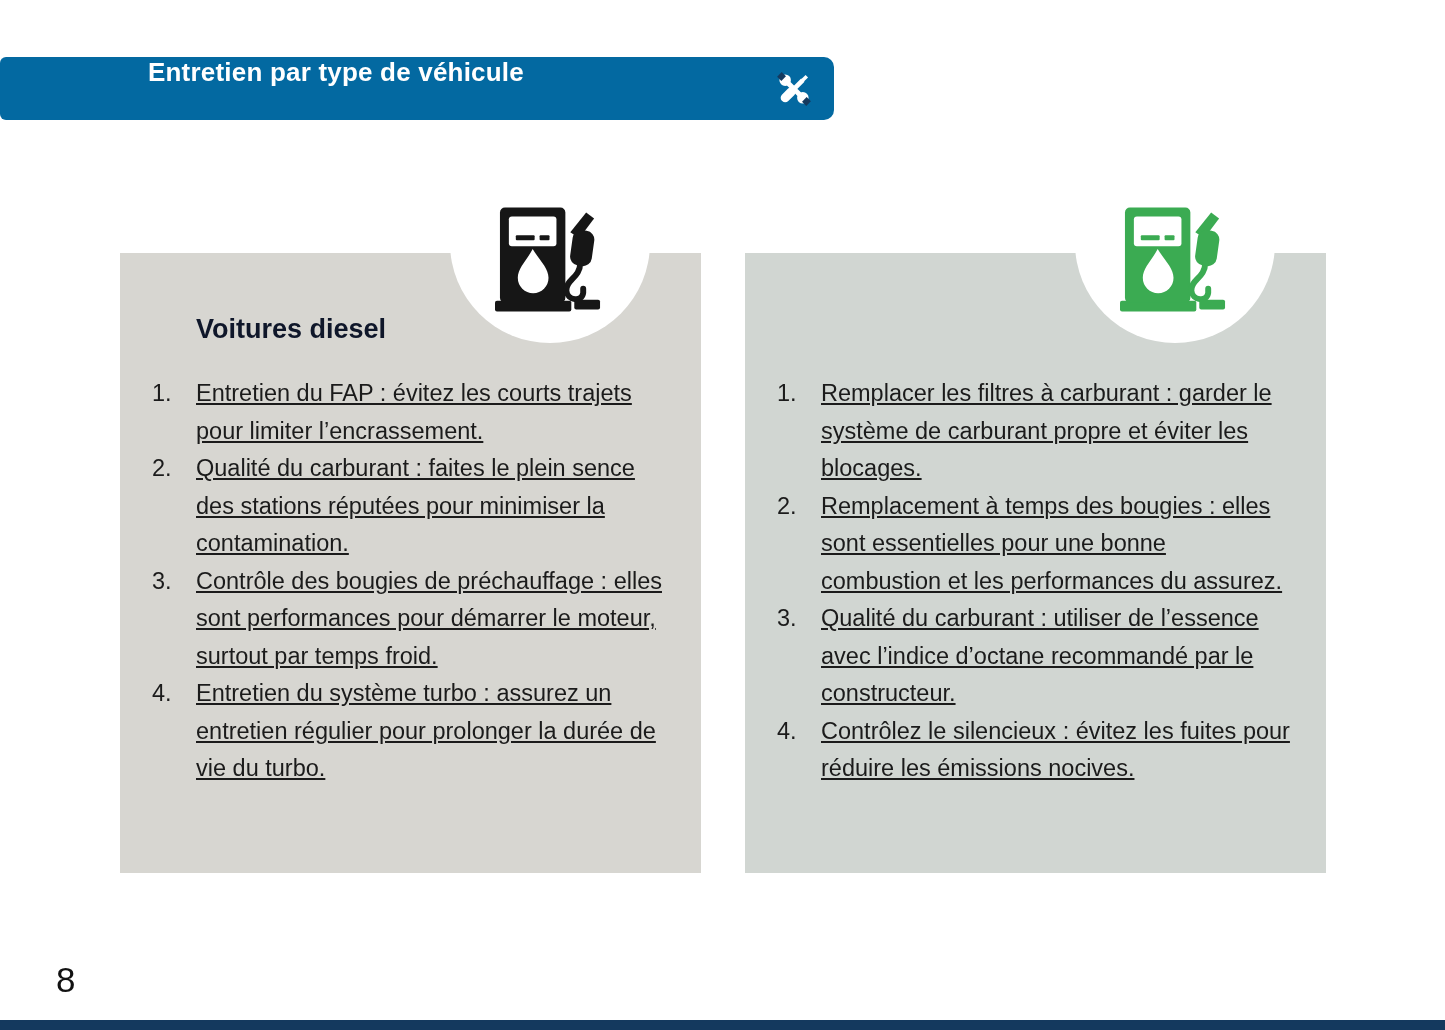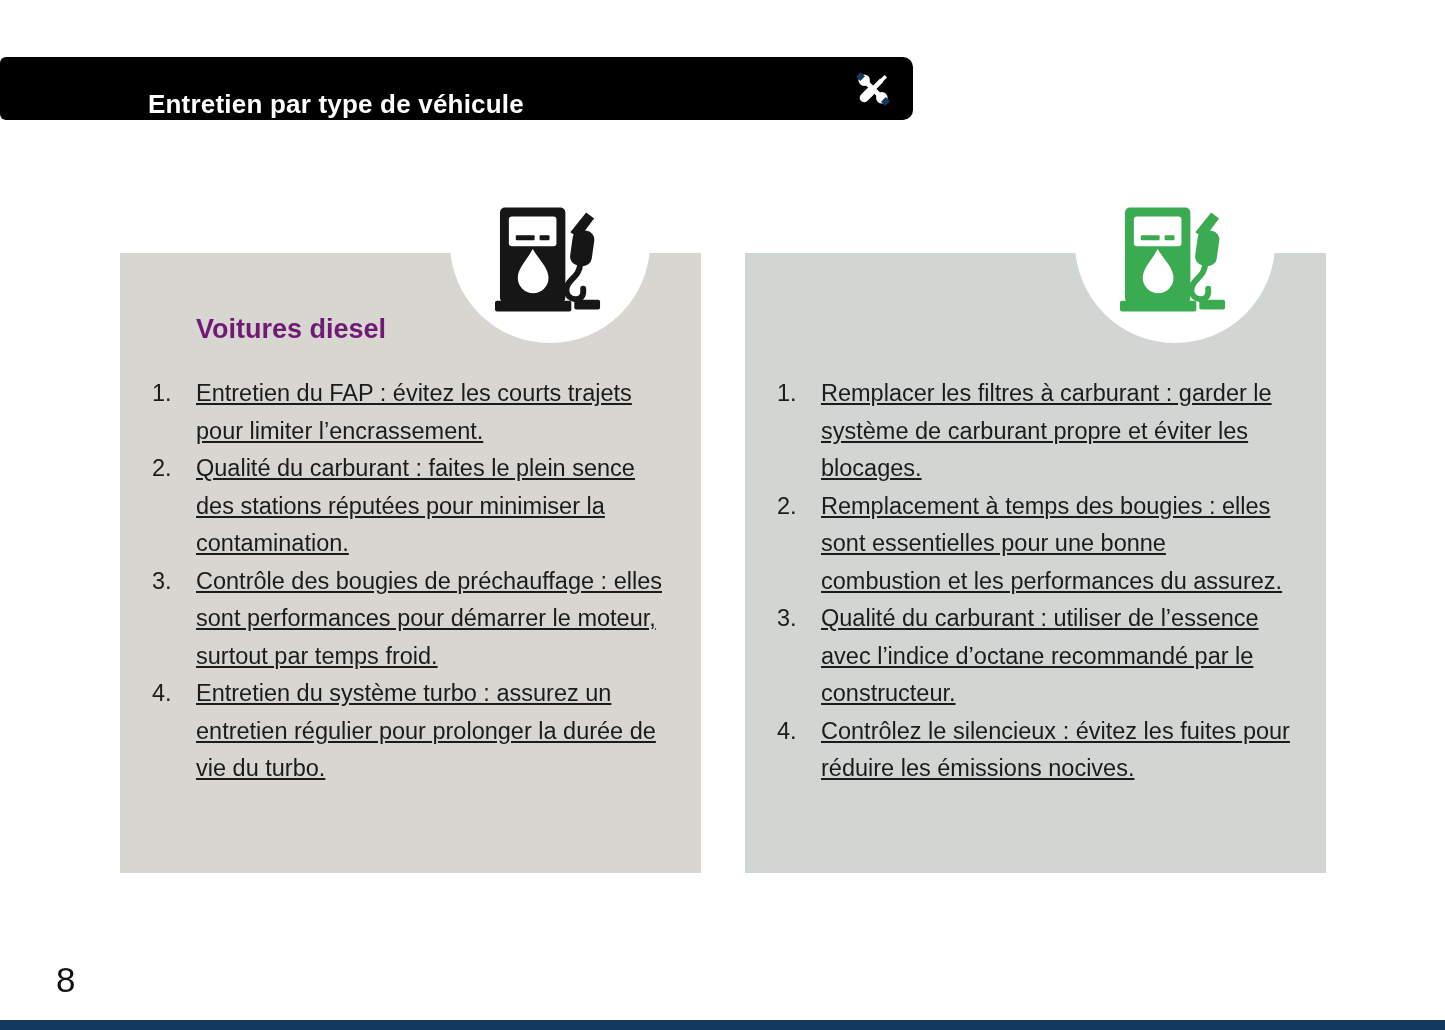--- a/index.html
+++ b/index.html
@@ -12,25 +12,25 @@
     position: relative;
     width: 1445px; height: 1030px;
     background: #ffffff;
     overflow: hidden;
   }
 
   
   .title-bar {
     position: absolute;
     left: 0; top: 57px;
-    width: 913px; height: 63px;
-    background: #000000;
+    width: 834px; height: 63px;
+    background: #0369a1;
     border-radius: 6px 10px 10px 6px;
     display: flex;
-    align-items: flex-end;
+    align-items: flex-start;
   }
   .title-bar .bar-title {
     margin-left: 148px;
     color: #ffffff;
     font-size: 26px;
     font-weight: 700;
     letter-spacing: 0.2px;
     white-space: nowrap;
   }
   .title-bar .tools {
@@ -63,21 +63,21 @@
   .card.diesel  .pump { color: #161616; }
   .card.essence .pump { color: #3BAB52; }
 
   .card h2 {
     position: absolute;
     left: 76px; top: 63px;
     margin: 0;
     font-size: 27px;
     line-height: 27px;
     font-weight: 700;
-    color: #701a75;
+    color: #0f172a;
     white-space: nowrap;
   }
 
   .list {
     position: absolute;
     left: 32px; top: 122px;
     width: 516px;
     margin: 0; padding: 0;
     list-style: none;
   }

